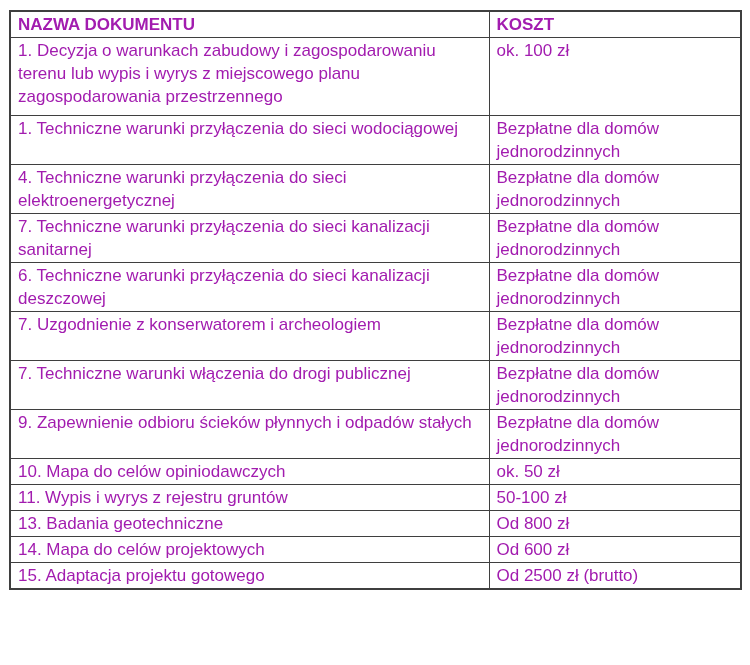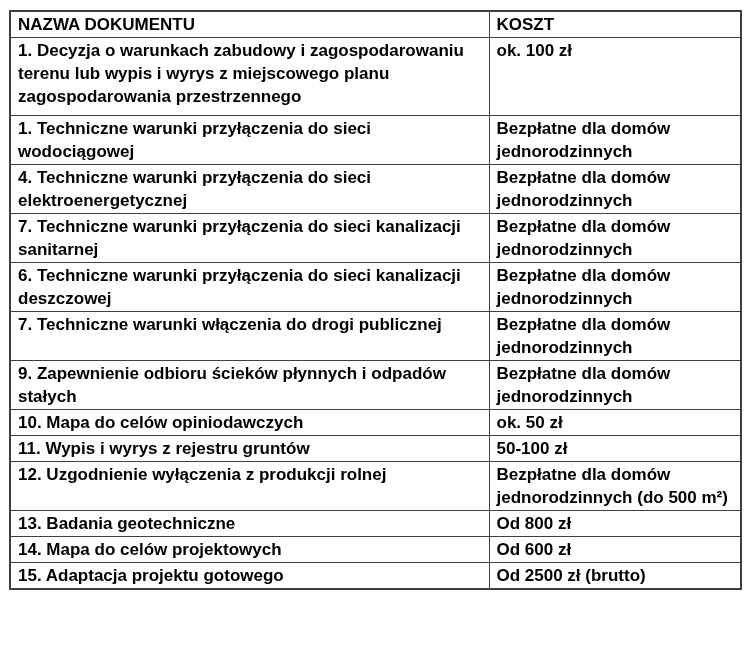--- a/index.html
+++ b/index.html
@@ -22,30 +22,30 @@
     border-collapse: collapse;
     table-layout: fixed;
     border: 2px solid #3f3f3f;
   }
   .cost-table th,
   .cost-table td {
     border: 1px solid #3f3f3f;
     font-size: 17px;
     line-height: 23px;
     padding: 1px 7px 1px 7px;
-    color: #000000;
+    color: #a21caf;
     text-align: left;
     vertical-align: top;
     word-wrap: break-word;
   }
   .cost-table th {
     font-weight: bold;
   }
   .cost-table td {
-    font-weight: bold;
+    font-weight: normal;
     margin-left: 20px;
   }
   .cost-table tr.tall-row td {
     padding-bottom: 7px;
   }
 </style>
 </head>
 <body>
 
 <table class="cost-table">
@@ -79,20 +79,24 @@
   <tr>
     <td>7. Techniczne warunki przyłączenia do sieci kanalizacji sanitarnej</td>
     <td>Bezpłatne dla domów jednorodzinnych</td>
   </tr>
 
   <tr>
     <td>6. Techniczne warunki przyłączenia do sieci kanalizacji deszczowej</td>
     <td>Bezpłatne dla domów jednorodzinnych</td>
   </tr>
 
+  <tr>
+    <td>7. Uzgodnienie z konserwatorem i archeologiem</td>
+    <td>Bezpłatne dla domów jednorodzinnych</td>
+  </tr>
 
   <tr>
     <td>7. Techniczne warunki włączenia do drogi publicznej</td>
     <td>Bezpłatne dla domów jednorodzinnych</td>
   </tr>
 
   <tr>
     <td>9. Zapewnienie odbioru ścieków płynnych i odpadów stałych</td>
     <td>Bezpłatne dla domów jednorodzinnych</td>
   </tr>
@@ -100,24 +104,20 @@
   <tr>
     <td>10. Mapa do celów opiniodawczych</td>
     <td>ok. 50 zł</td>
   </tr>
 
   <tr>
     <td>11. Wypis i wyrys z rejestru gruntów</td>
     <td>50-100 zł</td>
   </tr>
 
-  <tr>
-    <td>12. Uzgodnienie wyłączenia z produkcji rolnej</td>
-    <td>Bezpłatne dla domów jednorodzinnych (do 500 m²)</td>
-  </tr>
 
   <tr>
     <td>13. Badania geotechniczne</td>
     <td>Od 800 zł</td>
   </tr>
 
   <tr>
     <td>14. Mapa do celów projektowych</td>
     <td>Od 600 zł</td>
   </tr>

